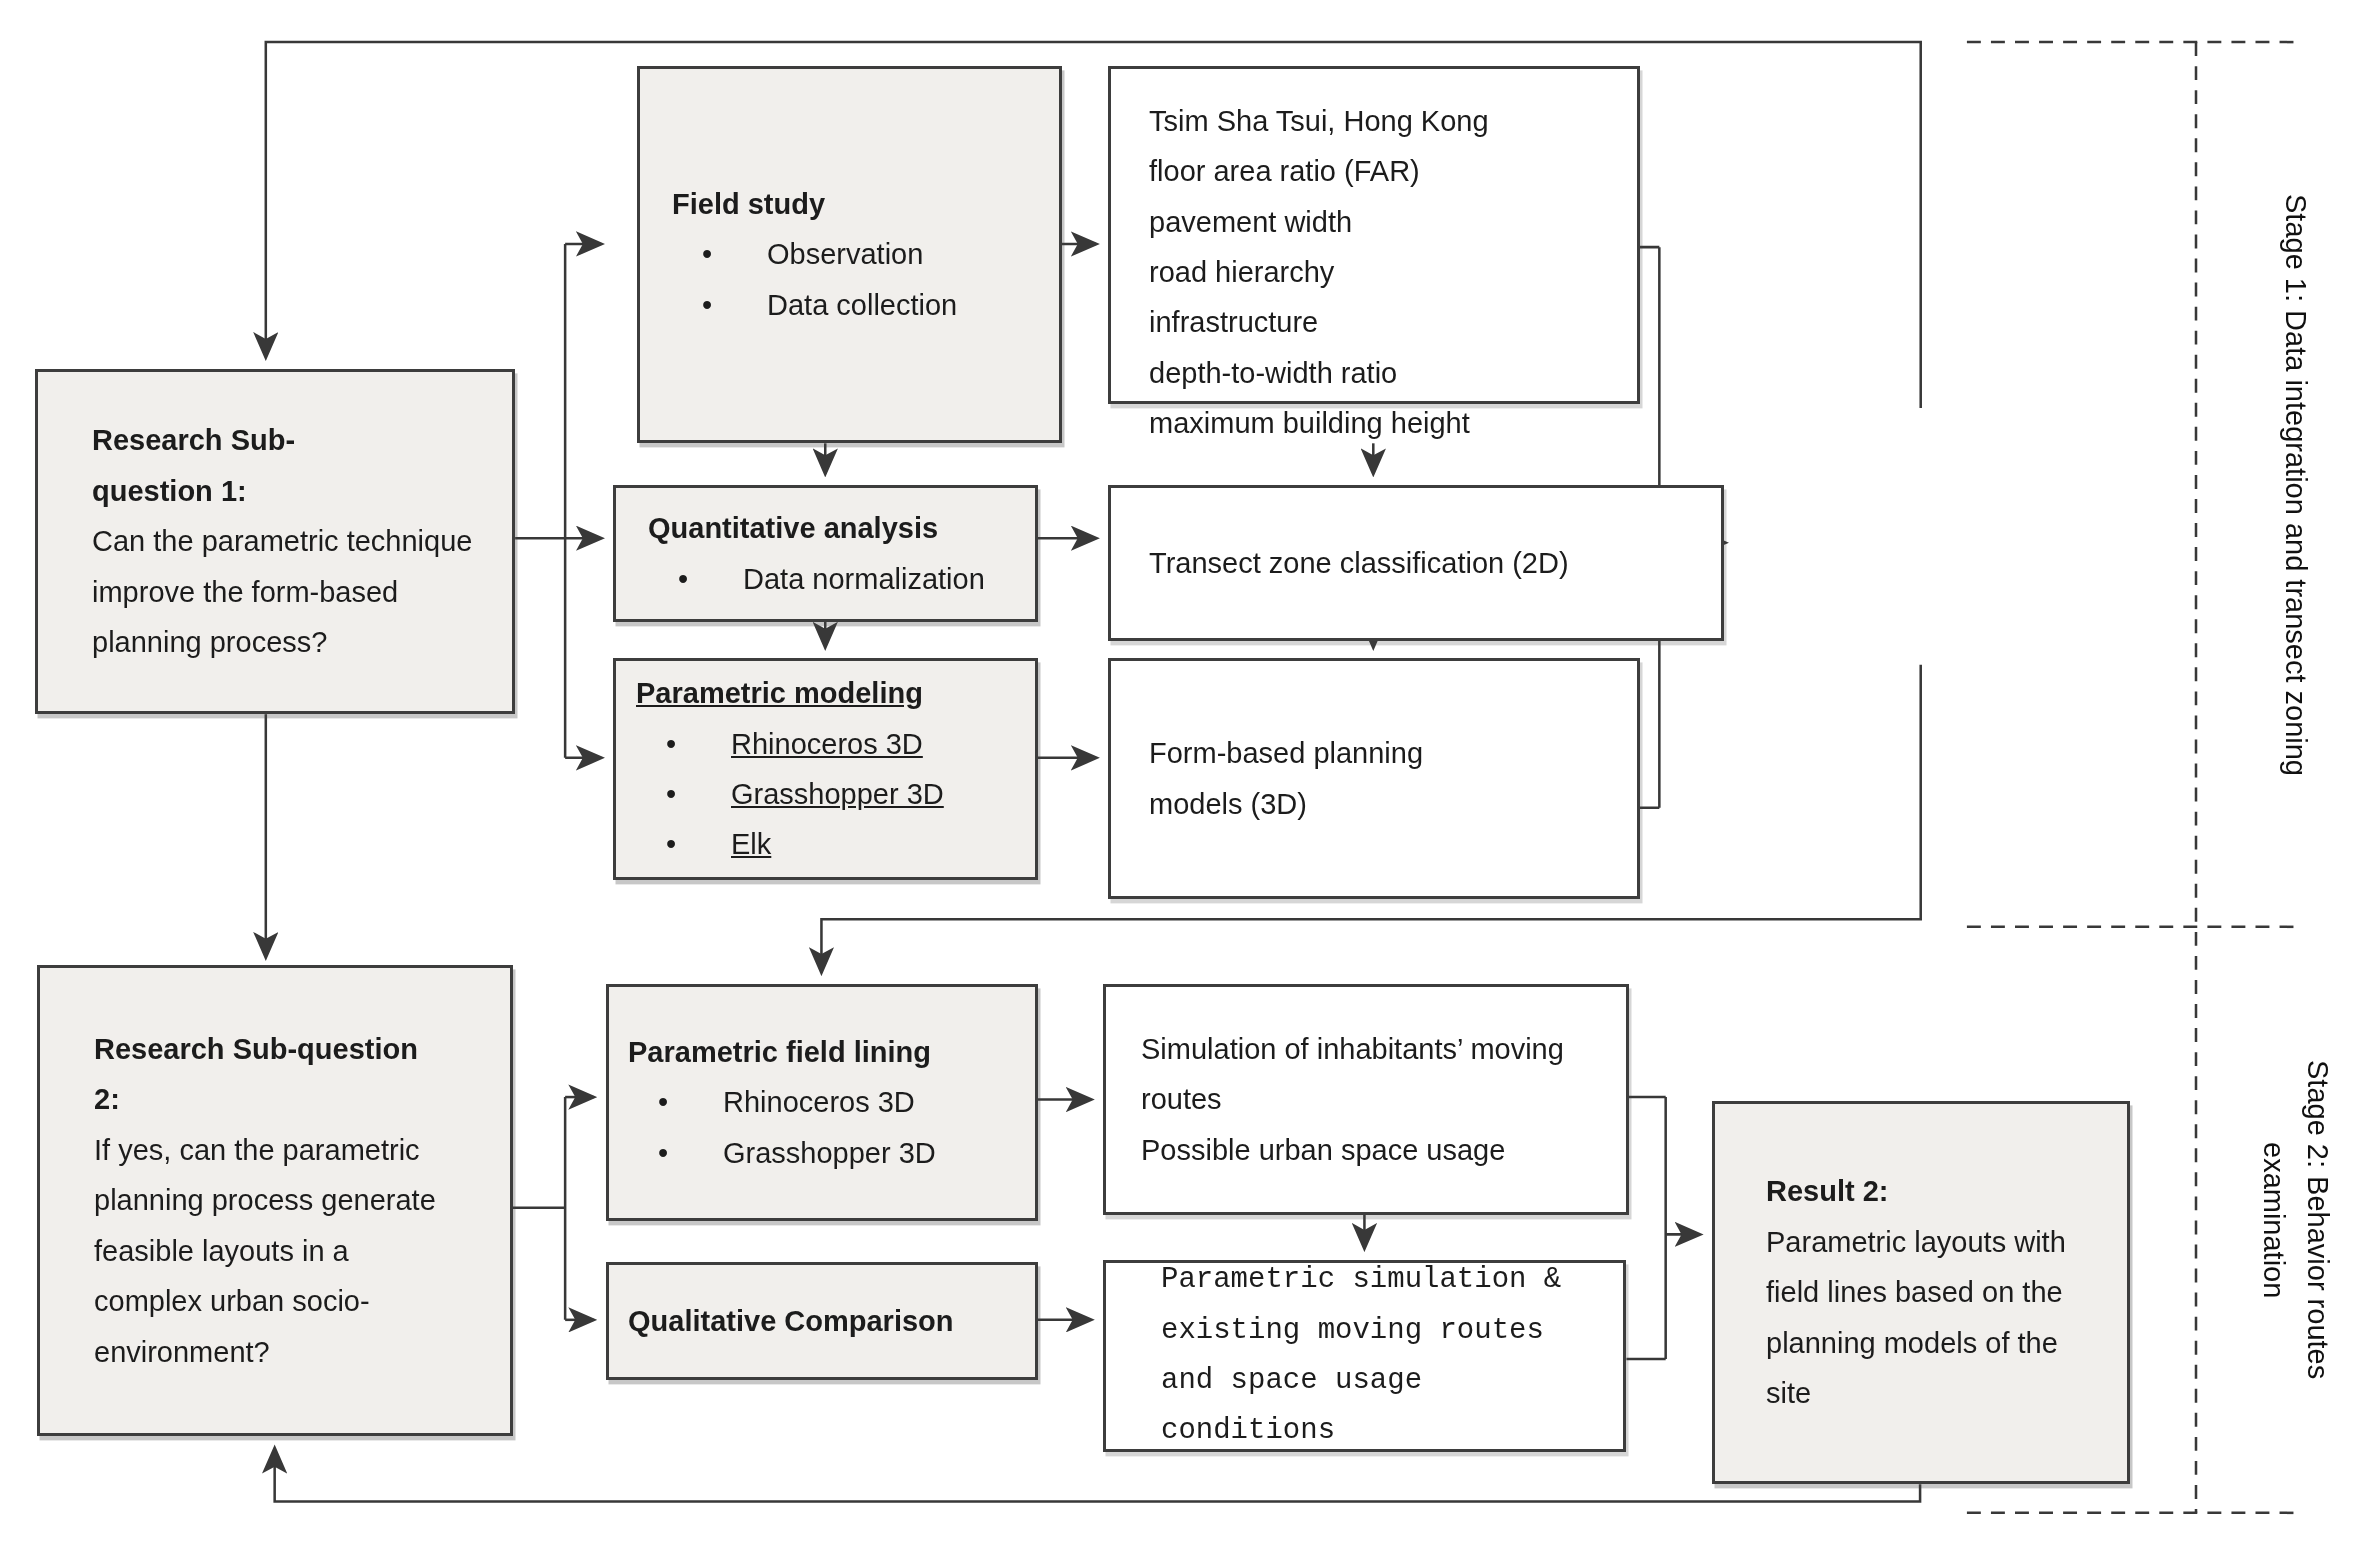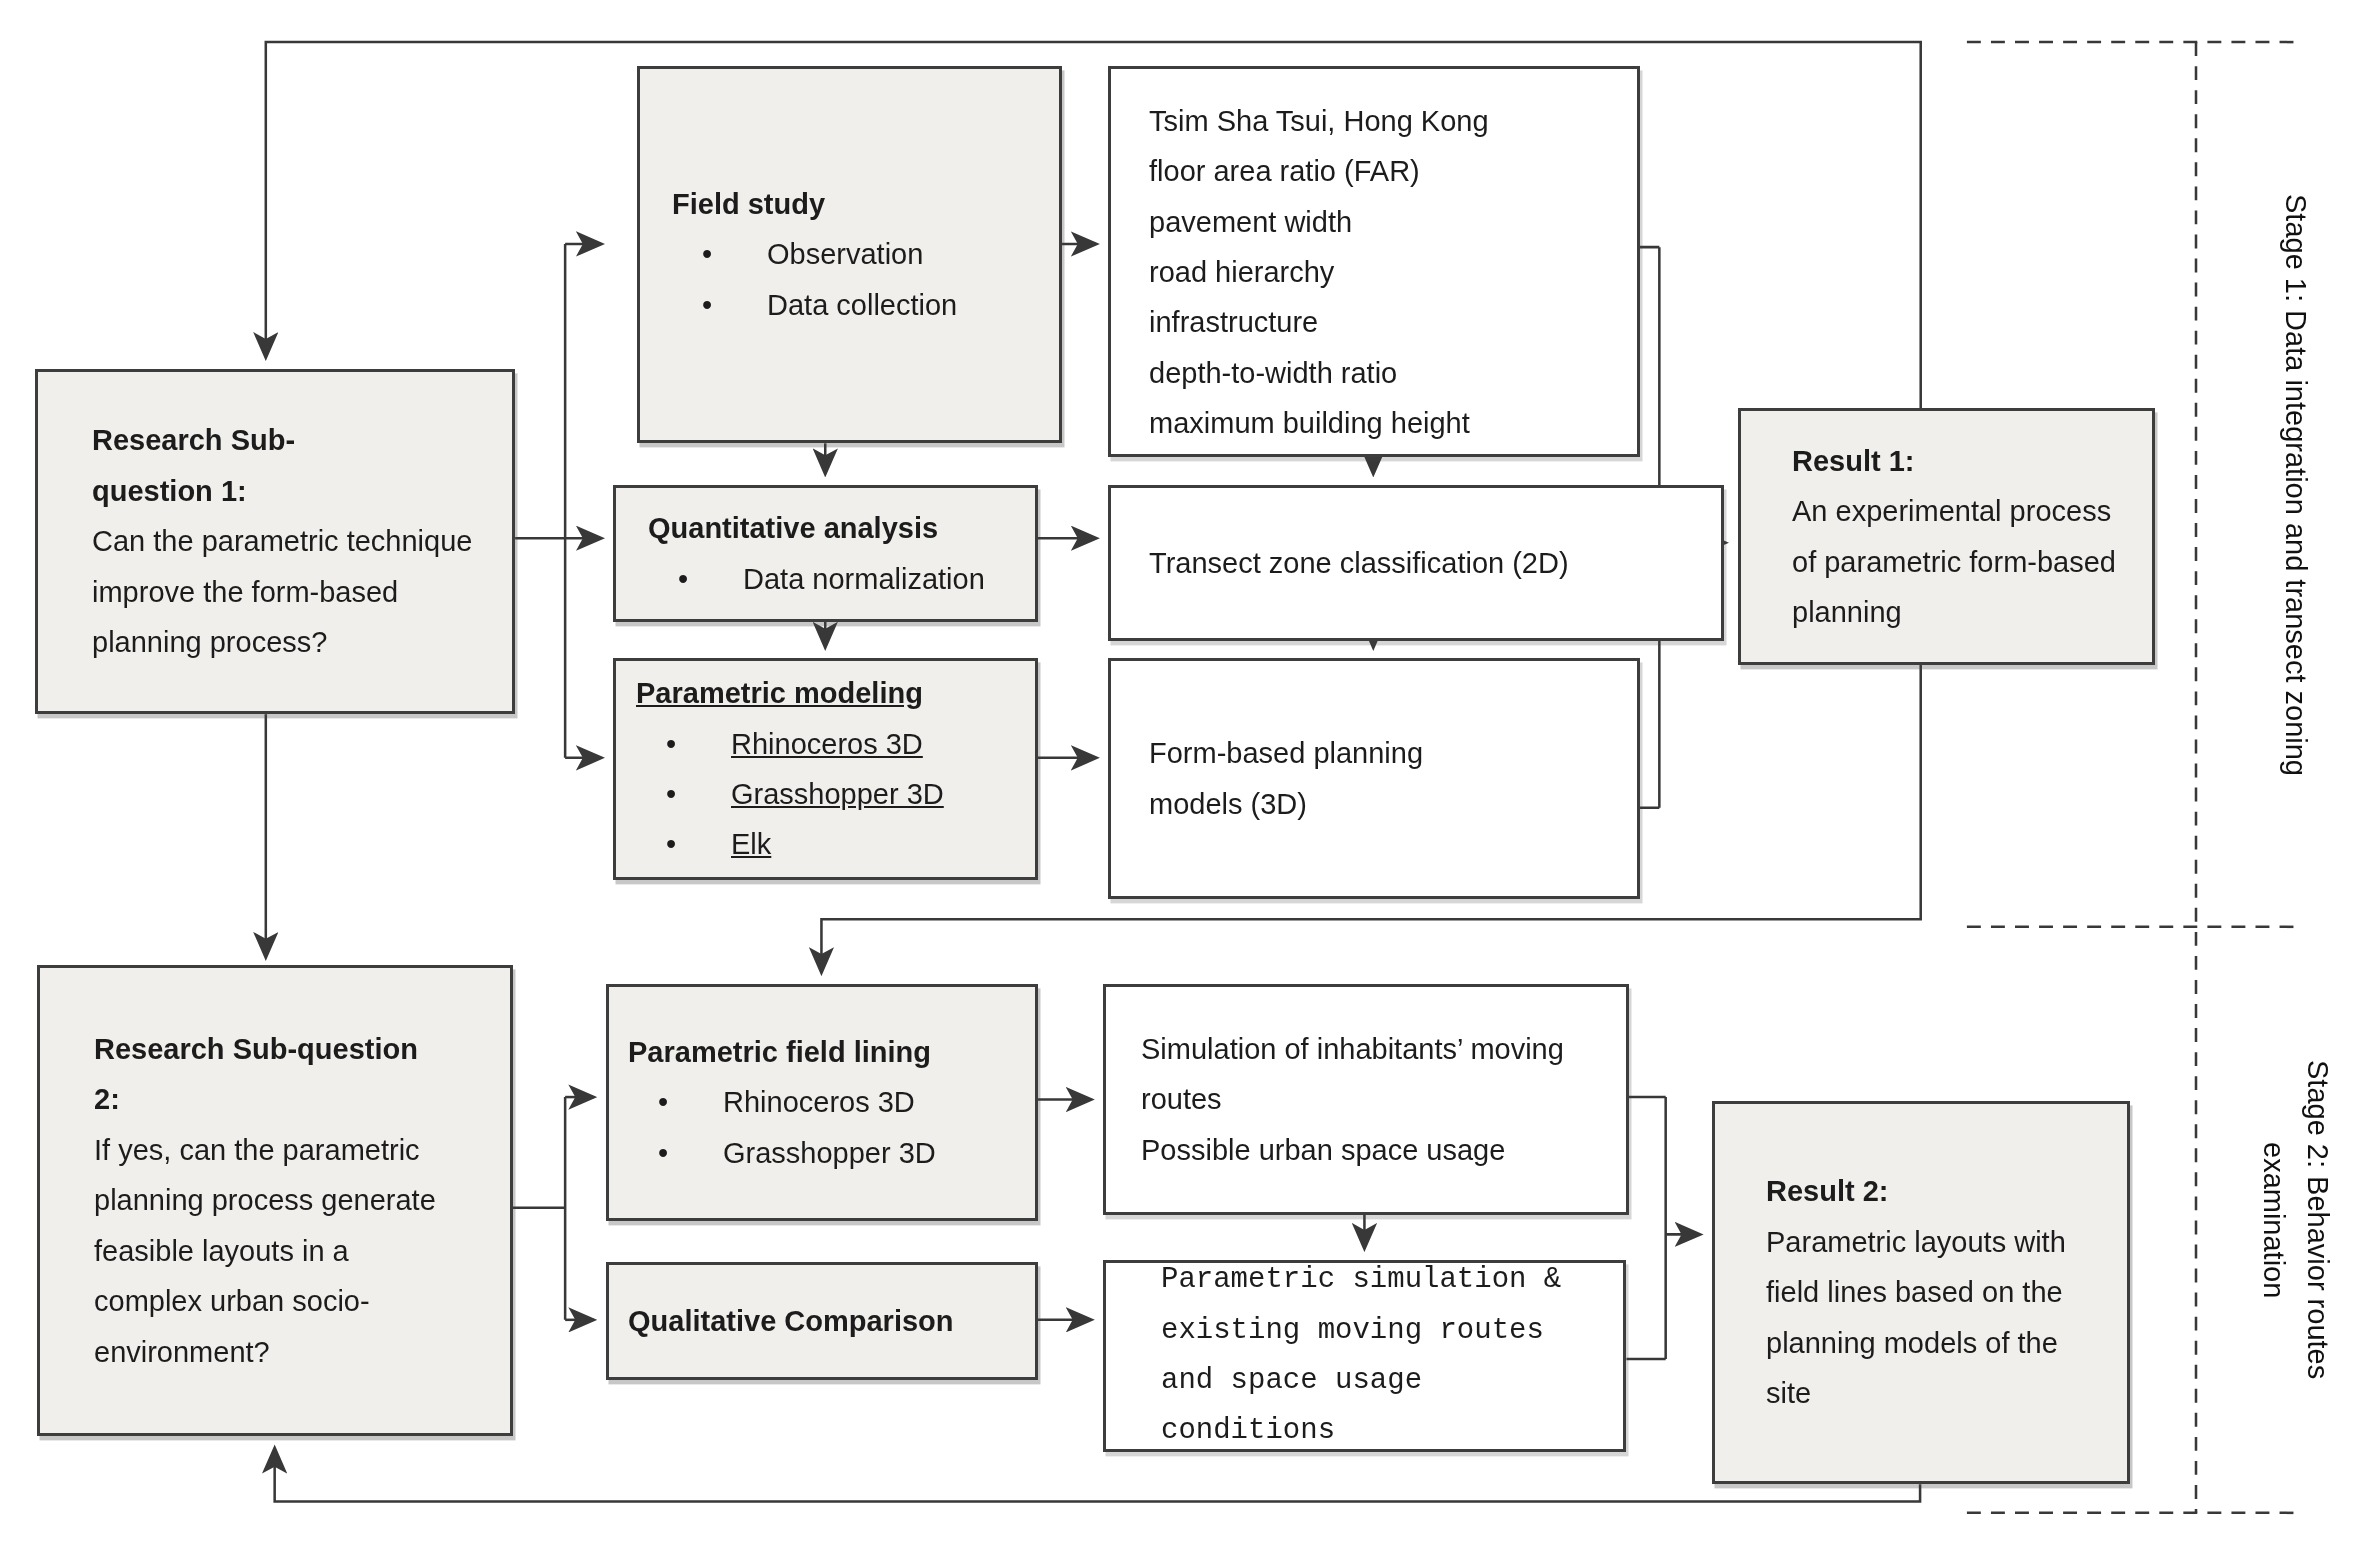--- a/index.html
+++ b/index.html
@@ -19,21 +19,21 @@
   .box.white{background:#ffffff;box-shadow:2.5px 4.4px 0 rgba(70,70,70,0.22);}
   .box-title{font-weight:bold;margin:0;}
   .box-body{margin:0;}
   ul.bullets{list-style:none;margin:0;padding:0;}
   ul.bullets li{position:relative;padding-left:95px;}
   ul.bullets li::before{content:"\2022";position:absolute;left:30px;top:0;}
   
   .b-rsq1{left:35px;top:369px;width:480px;height:345px;}
   .b-rsq1 .box-title{max-width:316px;}
   .b-field{left:613px;top:66px;width:425px;height:377px;padding-left:32px;margin-left:24px;}
-  .b-site{left:1108px;top:66px;width:532px;height:391px;justify-content:flex-start;padding:26.6px 19px 19px 38px;}
+  .b-site{left:1108px;top:66px;width:532px;height:338px;justify-content:flex-start;padding:26.6px 19px 19px 38px;}
   .b-quant{left:613px;top:485px;width:425px;height:137px;padding-left:32px;}
   .b-transect{left:1108px;top:485px;width:616px;height:156px;padding-left:38px;}
   .b-pmod{left:613px;top:658px;width:425px;height:222px;padding-left:20px;text-decoration:underline;}
   .b-form{left:1108px;top:658px;width:532px;height:241px;padding-left:38px;}
   .b-form .box-body{max-width:329px;}
   .b-res1{left:1738px;top:408px;width:417px;height:257px;padding-left:51px;}
   .b-rsq2{left:37px;top:965px;width:476px;height:471px;}
   .b-rsq2 .box-title{max-width:329px;}
   .b-rsq2 .box-body{max-width:354px;}
   .b-pfl{left:606px;top:984px;width:432px;height:237px;padding-left:19px;padding-right:16px;}
@@ -141,24 +141,20 @@
       <li>Rhinoceros 3D</li>
       <li>Grasshopper 3D</li>
       <li>Elk</li>
     </ul>
   </div>
 
   <div class="box white b-form">
     <p class="box-body">Form-based planning models (3D)</p>
   </div>
 
-  <div class="box b-res1">
-    <p class="box-title">Result 1:</p>
-    <p class="box-body">An experimental process of parametric form-based planning</p>
-  </div>
 
   <div class="box b-rsq2">
     <p class="box-title">Research Sub-question 2:</p>
     <p class="box-body">If yes, can the parametric planning process generate feasible layouts in a complex urban socio-environment?</p>
   </div>
 
   <div class="box b-pfl">
     <p class="box-title">Parametric field lining</p>
     <ul class="bullets">
       <li>Rhinoceros 3D</li>

